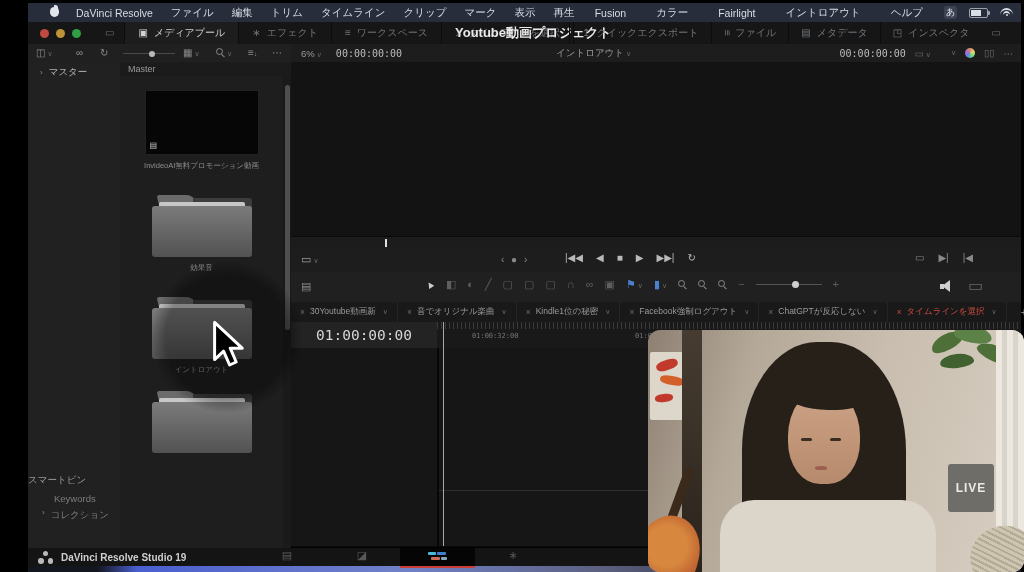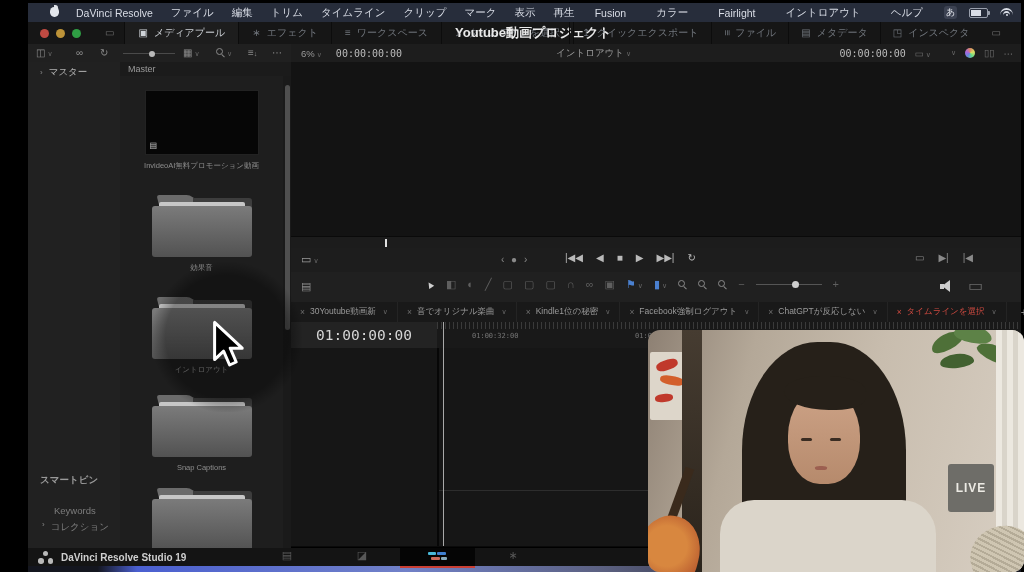--- a/index.html
+++ b/index.html
@@ -59,21 +59,21 @@
   #viewer-toolbar .vtc{margin-left:14px;color:#bcbcbc;font-size:10px}
   #viewer-sel{position:absolute;left:265px;color:#9a9a9a}
   #vt-right{margin-left:auto;display:flex;align-items:center;gap:9px;padding-right:8px}
   .film-pink{width:13px;height:9px;border-radius:2px;background:linear-gradient(135deg,#b05aa0,#7a3f9e)}
   .cwheel{width:10px;height:10px;border-radius:50%;background:conic-gradient(#d86,#dd6,#6d8,#68d,#a6d,#d86)}
   
   #mp-sidebar{position:absolute;left:28px;top:62px;width:92px;height:486px;background:#212121;
               border-right:1px solid #0b0b0b;font-size:9.5px}
   .sb-row{display:flex;align-items:center;gap:6px;padding:4px 0 4px 12px;color:#b2b2b2}
   .sb-bottom{position:absolute;left:0;right:0;top:412px}
-  .sb-head{color:#9a9a9a;font-weight:bold;padding-left:12px;margin-bottom:18px}
+  .sb-head{color:#9a9a9a;font-weight:normal;margin-bottom:6px}
   .sb-sub{color:#7d7d7d;padding-left:26px;margin-bottom:5px}
   .sb-sub2{display:flex;gap:6px;color:#7d7d7d;padding-left:14px}
   #mp-binheader{position:absolute;left:120px;top:62px;width:163px;height:14px;background:#1b1b1b;
                 font-size:9px;color:#9a9a9a;padding-left:8px;display:flex;align-items:center}
   #mp-content{position:absolute;left:120px;top:76px;width:163px;height:472px;background:#1e1e1e;overflow:hidden}
   #mp-scroll{position:absolute;left:283px;top:76px;width:8px;height:472px;background:#1a1a1a}
   #mp-thumbtrack{position:absolute;left:1.5px;top:9px;width:5px;height:245px;background:#4f4f4f;border-radius:3px}
   .mp-item{margin-top:24px}
   .mp-item:first-child{margin-top:14px}
   .thumb{position:relative;width:112px;height:63px;background:#060606;border:1px solid #222;margin:0 auto}
@@ -329,29 +329,20 @@
   </div>
   <div class="mp-item">
     <div class="folder">
         <i class="ftab"></i>
         <i class="fshade"></i>
         <i class="fpaper"></i>
         <i class="ffront"></i>
       </div>
     <div class="mp-label">イントロアウト</div>
   </div>
-  <div class="mp-item" style="margin-top:20px">
-    <div class="folder">
-        <i class="ftab"></i>
-        <i class="fshade"></i>
-        <i class="fpaper"></i>
-        <i class="ffront"></i>
-      </div>
-    <div class="mp-label">Snap Captions</div>
-  </div>
   <div class="mp-item" style="margin-top:16px">
     <div class="folder">
         <i class="ftab"></i>
         <i class="fshade"></i>
         <i class="fpaper"></i>
         <i class="ffront"></i>
       </div>
 
   </div>
 </div>

